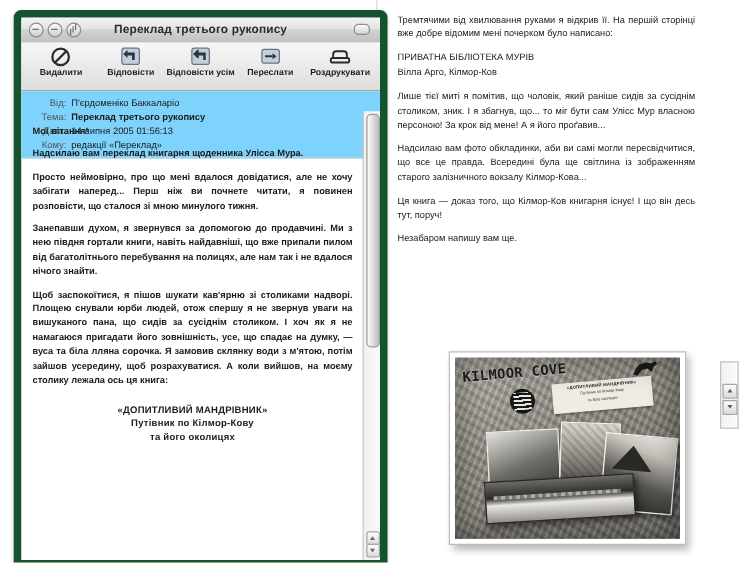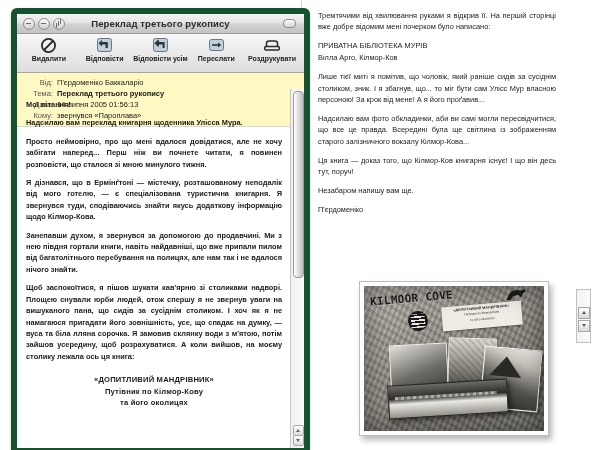--- a/index.html
+++ b/index.html
@@ -68,21 +68,21 @@
     padding:2px 4px 0 4px;
   }
   .tbtn{
     display:flex;flex-direction:column;align-items:center;width:54px;cursor:default;
   }
   .tbtn .ic{height:18px;display:flex;align-items:center;justify-content:center;}
   .tbtn .lb{font-size:7px;font-weight:bold;color:#1d1d1d;margin-top:1px;white-space:nowrap;}
 
   
   .mailhead{
-    padding:5px 8px 4px 8px;background:#fef9c3;
+    padding:5px 8px 4px 8px;background:#7dd3fc;
     border-bottom:1px solid #d6d6d6;
   }
   .hrow{display:flex;font-size:7.5px;line-height:9.5px;margin-bottom:1.5px;}
   .hlab{width:28px;color:#555;text-align:right;padding-right:4px;flex:none;}
   .hval{color:#1a1a1a;}
   .hval.bold{font-weight:bold;}
 
   
   .mailbody{
     position:absolute;left:0;top:75px;right:0;bottom:0;
@@ -242,21 +242,20 @@
       <p>Тремтячими від хвилювання руками я відкрив її. На першій сторінці вже добре відомим мені почерком було написано:</p>
       <div class="rp-center">
         <p>ПРИВАТНА БІБЛІОТЕКА МУРІВ</p>
         <p>Вілла Арго, Кілмор-Ков</p>
       </div>
       <div style="height:8px"></div>
       <p>Лише тієї миті я помітив, що чоловік, який раніше сидів за сусіднім столиком, зник. І я збагнув, що... то міг бути сам Улісс Мур власною персоною! За крок від мене! А я його проґавив...</p>
       <p>Надсилаю вам фото обкладинки, аби ви самі могли пересвідчитися, що все це правда. Всередині була ще світлина із зображенням старого залізничного вокзалу Кілмор-Кова...</p>
       <p>Ця книга — доказ того, що Кілмор-Ков книгарня існує! І що він десь тут, поруч!</p>
       <p>Незабаром напишу вам ще.</p>
-      <p>П'єрдоменіко</p>
     </div>
   </div>
 
   <div class="docscroll">
     <div class="dbtn b1">
         <i></i>
       </div>
     <div class="dbtn b2">
         <i></i>
       </div>
@@ -369,29 +368,28 @@
       <div class="hrow">
         <div class="hlab">Тема:</div>
         <div class="hval bold">Переклад третього рукопису</div>
       </div>
       <div class="hrow">
         <div class="hlab">Дата:</div>
         <div class="hval">14 липня 2005 01:56:13</div>
       </div>
       <div class="hrow">
         <div class="hlab">Кому:</div>
-        <div class="hval">звернувся «Пароплава»</div>
+        <div class="hval">редакції «Переклад»</div>
       </div>
     </div>
 
     <div class="mailbody">
       <p>Мої вітання!</p>
       <p>Надсилаю вам переклад книгарня щоденника Улісса Мура.</p>
       <p>Просто неймовірно, про що мені вдалося довідатися, але не хочу забігати наперед... Перш ніж ви почнете читати, я повинен розповісти, що сталося зі мною минулого тижня.</p>
-      <p>Я дізнався, що в Ермінґтоні — містечку, розташованому неподалік від мого готелю, — є спеціалізована туристична книгарня. Я звернувся туди, сподіваючись знайти якусь додаткову інформацію щодо Кілмор-Кова.</p>
       <p>Занепавши духом, я звернувся за допомогою до продавчині. Ми з нею півдня гортали книги, навіть найдавніші, що вже припали пилом від багатолітнього перебування на полицях, але нам так і не вдалося нічого знайти.</p>
       <p>Щоб заспокоїтися, я пішов шукати кав'ярню зі столиками надворі. Площею снували юрби людей, отож спершу я не звернув уваги на вишуканого пана, що сидів за сусіднім столиком. І хоч як я не намагаюся пригадати його зовнішність, усе, що спадає на думку, — вуса та біла лляна сорочка. Я замовив склянку води з м'ятою, потім зайшов усередину, щоб розрахуватися. А коли вийшов, на моєму столику лежала ось ця книга:</p>
       <div class="center bookttl">
         <p>«ДОПИТЛИВИЙ МАНДРІВНИК»</p>
         <p>Путівник по Кілмор-Кову</p>
         <p>та його околицях</p>
       </div>
     </div>
 
     <div class="vscroll">

